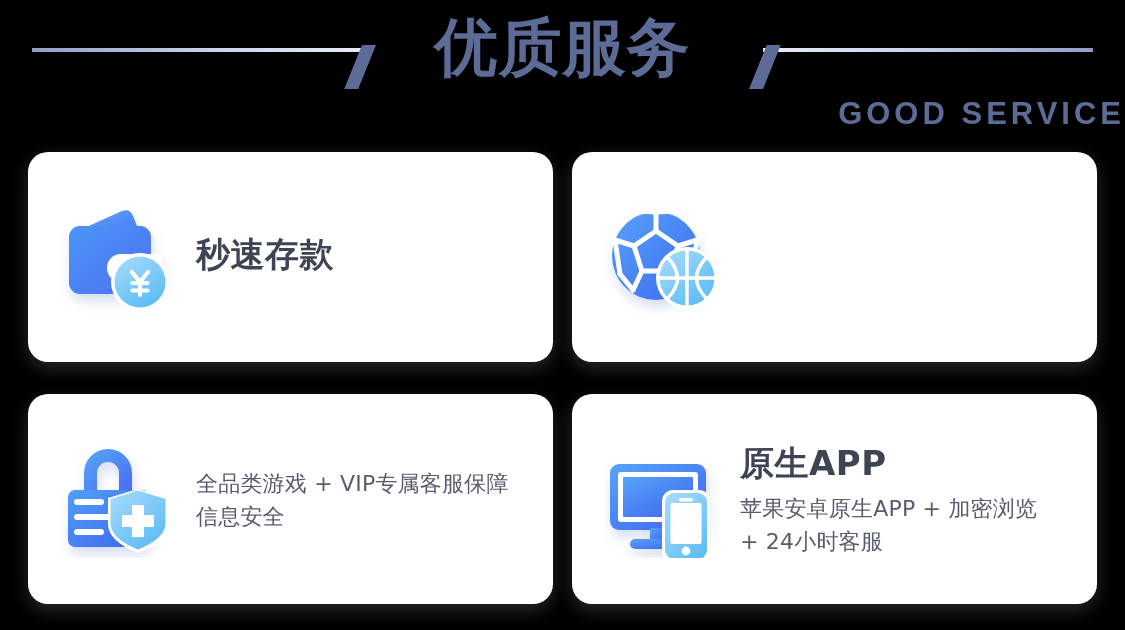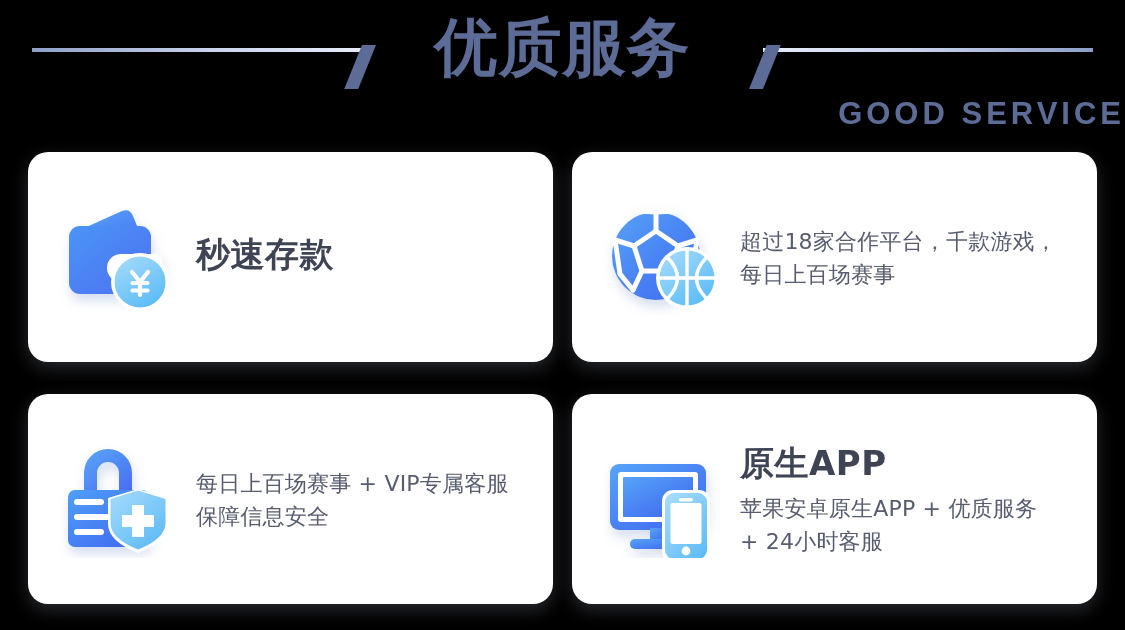--- a/index.html
+++ b/index.html
@@ -242,21 +242,20 @@
         <circle cx="83" cy="80" r="27.5" fill="url(#g2b)"></circle>
         <g fill="none" stroke="#ffffff" stroke-width="3.4" stroke-linecap="round">
           <path d="M83 52.5 V107.5"></path>
           <path d="M55.5 80 H110.5"></path>
           <path d="M64 60 Q83 80 64 100"></path>
           <path d="M102 60 Q83 80 102 100"></path>
         </g>
       </svg>
     </div>
     <div class="card-text">
-      <div class="card-desc wide">超过18家合作平台，千款游戏，每日上百场赛事</div>
     </div>
   </div>
 
   <div class="card">
     <div class="icon-wrap">
       <svg width="122" height="118" viewBox="0 0 122 118" xmlns="http://www.w3.org/2000/svg">
         <defs>
           <linearGradient id="g3a" x1="0" y1="0" x2="0.9" y2="1">
             <stop offset="0" stop-color="#58a7f8"></stop>
               <stop offset="1" stop-color="#4a6ef2"></stop>
@@ -281,21 +280,21 @@
             <rect x="14" y="74" width="37" height="6" rx="3"></rect>
             <rect x="14" y="89" width="30" height="6" rx="3"></rect>
           </g>
         </g>
         <path d="M81 53 L111 62 V88 Q111 105 81 117 Q51 105 51 88 V62 Z" fill="#ffffff" transform="translate(-3,-4) scale(1.0)"></path>
         <path d="M78 50.5 L105.5 59 V83 Q105.5 98.5 78 109.5 Q50.5 98.5 50.5 83 V59 Z" fill="url(#g3c)"></path>
         <path d="M72 65 h12 v10 h10 v12 h-10 v10 h-12 v-10 h-10 v-12 h10 z" fill="#ffffff"></path>
       </svg>
     </div>
     <div class="card-text">
-      <div class="card-desc wide">每日上百场赛事 + VIP专属客服保障信息安全</div>
+      <div class="card-desc wide">全品类游戏 + VIP专属客服保障信息安全</div>
     </div>
   </div>
 
   <div class="card">
     <div class="icon-wrap">
       <svg width="122" height="118" viewBox="0 0 122 118" xmlns="http://www.w3.org/2000/svg">
         <defs>
           <linearGradient id="g4a" x1="0" y1="0" x2="0.9" y2="1">
             <stop offset="0" stop-color="#56a4f8"></stop>
               <stop offset="1" stop-color="#3f66f1"></stop>
@@ -317,17 +316,17 @@
         </g>
         <rect x="58" y="50" width="48" height="72" rx="11" fill="#ffffff"></rect>
         <rect x="61" y="53" width="42" height="66" rx="9" fill="url(#g4b)"></rect>
         <rect x="66.5" y="63" width="31" height="41" rx="2" fill="#ffffff"></rect>
         <rect x="75" y="58" width="14" height="3.4" rx="1.7" fill="#ffffff"></rect>
         <circle cx="82" cy="111" r="4.4" fill="#ffffff"></circle>
       </svg>
     </div>
     <div class="card-text">
       <div class="card-title">原生APP</div>
-      <div class="card-desc wide">苹果安卓原生APP + 优质服务 + 24小时客服</div>
+      <div class="card-desc wide">苹果安卓原生APP + 加密浏览 + 24小时客服</div>
     </div>
   </div>
 
 </div>
 
 </body></html>

